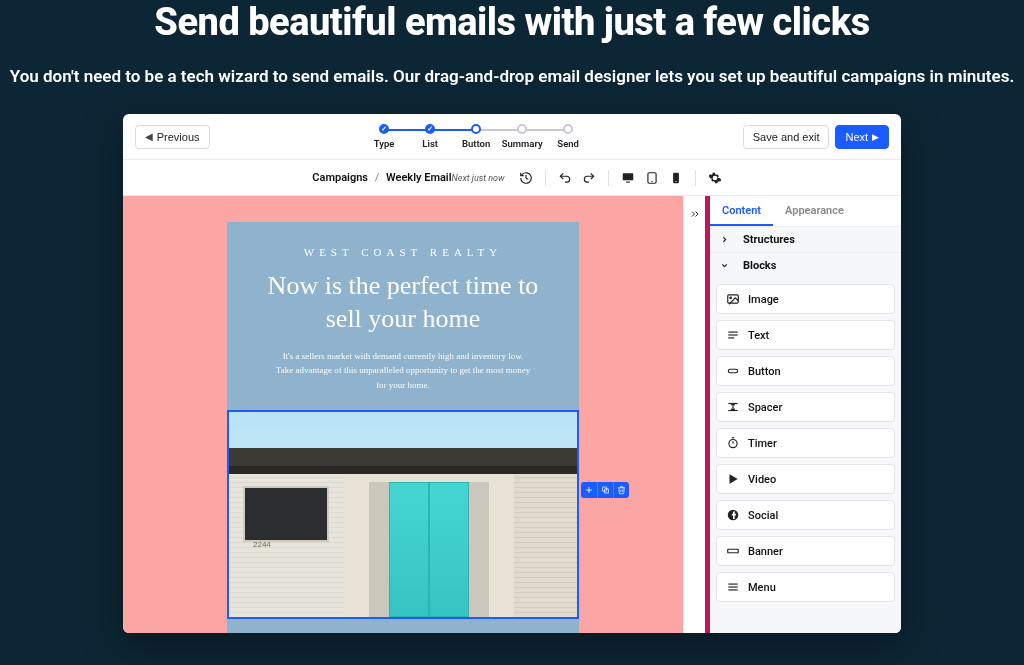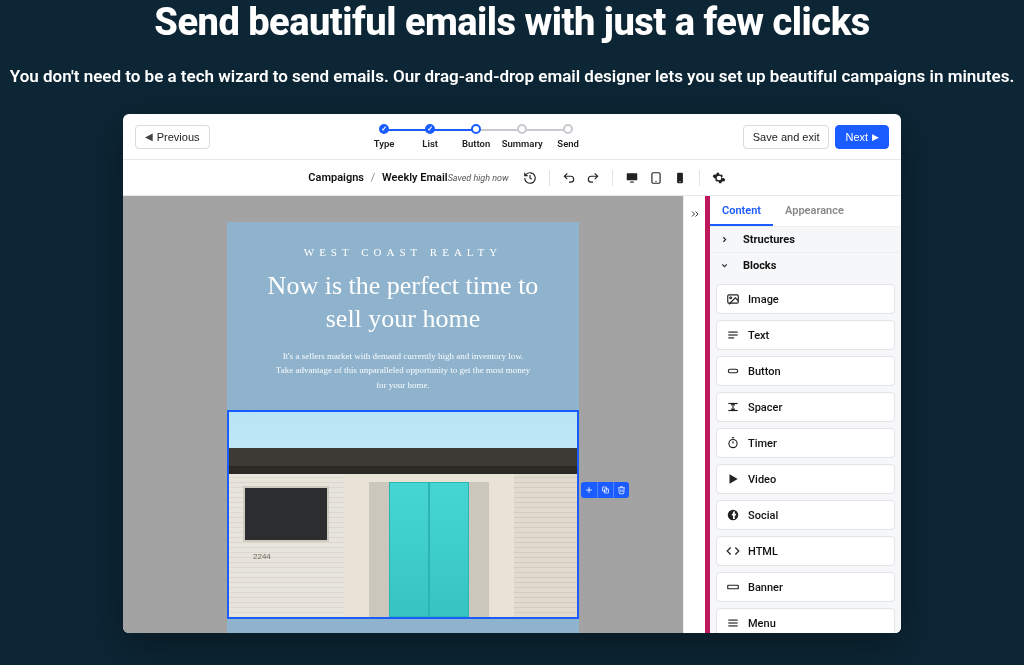--- a/index.html
+++ b/index.html
@@ -50,21 +50,21 @@
   .crumbbar { display:flex; align-items:center; justify-content:center; padding:8px 14px 8px 24px; border-bottom:1px solid #e8e8ee; height:36px;}
   .crumbs { font-size:11px; font-weight:600; }
   .crumbs .sep { color:#888; font-weight:400; margin:0 4px; }
   .tool-icons { display:flex; align-items:center; gap:10px; }
   .saved { font-size:9px; color:#555; font-style: italic; margin-right:4px; }
   .ticon { width:14px; height:14px; color:#222; cursor:pointer; display:flex; align-items:center; justify-content:center;}
   .ticon svg { width:14px; height:14px; }
   .divider { width:1px; height:16px; background:#e1e1e8; margin:0 2px; }
   
   .main { display:flex; height: calc(100% - 82px); }
-  .canvas-area { flex:1; background:#a3a3a3; overflow:hidden; display:flex; justify-content:center; padding-top:26px;}
+  .canvas-area { flex:1; background:#fca5a5; overflow:hidden; display:flex; justify-content:center; padding-top:26px;}
   .collapse-handle { width:22px; display:flex; align-items:flex-start; justify-content:center; padding-top:12px; border-left:1px solid #eee; cursor:pointer;}
   .sidebar { width:196px; border-left:5px solid #be185d; background:#fff; font-size:11px; display:flex; flex-direction:column;justify-content:space-between; }
   .tabs { display:flex; border-bottom:1px solid #eee; }
   .tabs .tab { flex:0; padding:8px 12px 7px; font-weight:600; color:#888; cursor:pointer;}
   .tabs .tab.active { color:#1a5cff; border-bottom:2px solid #1a5cff; }
   .accordion { border-bottom:1px solid #eee; }
   .acc-head { display:flex; align-items:center; gap:14px; padding:6px 10px; font-weight:700; font-size:11px; cursor:pointer; background:#f6f7f9; }
   .acc-head svg { width:9px; height:9px; }
   .blocks-list { background:#f6f7f9; padding:6px 6px 0 6px; display:flex; flex-direction:column; gap:6px; overflow:auto; flex:1;}
   .block-item { background:#fff; border:1px solid #e3e3ea; border-radius:4px; padding:7px 9px; display:flex; align-items:center; gap:8px; font-size:11px; font-weight:500; cursor:grab;}
@@ -78,21 +78,21 @@
   .img-block { border:2px solid #1a5cff; position:relative; }
   .house { width:100%; height:205px; background: linear-gradient(#b9e4f5,#c9eaf6 55%, #bfc2bb 55%); position:relative; overflow:hidden;}
   .roof { position:absolute; top:36px; left:0; right:0; height:18px; background:#3b3a35;}
   .roof2 { position:absolute; top:54px; left:0; right:0; height:8px; background:#2a2925;}
   .wall-left { position:absolute; top:62px; left:0; width:115px; bottom:0; background:repeating-linear-gradient(0deg,#e7e4dc 0 4px,#dcd8cf 4px 5px),repeating-linear-gradient(90deg,transparent 0 18px,#d4d0c6 18px 19px);}
   .wall-right { position:absolute; top:62px; left:285px; right:0; bottom:0; background:repeating-linear-gradient(0deg,#e1dbcf 0 4px,#d2ccbf 4px 5px);}
   .window-left { position:absolute; top:74px; left:14px; width:86px; height:56px; background:#2b2d2e; border:2px solid #cfcabf;}
   .door-wall { position:absolute; top:62px; left:115px; width:170px; bottom:0; background:#e9e3d6;}
   .door { position:absolute; top:70px; left:160px; width:80px; bottom:0; background:#3fd1cf; display:flex;}
   .door::before, .door::after { content:""; flex:1; border:1px solid #2ab5b3; background:linear-gradient(#45d6d4,#36c4c2);}
-  .num { position:absolute; top:140px; left:24px; font-size:8px; color:#6d685c; font-family:Arial;}
+  .num { position:absolute; top:128px; left:24px; font-size:8px; color:#6d685c; font-family:Arial;}
   .side-glass { position:absolute; top:70px; left:140px; width:20px; bottom:0; background:rgba(40,40,40,.15);}
   .side-glass.r { left:240px;}
   .wood-ceil { position:absolute; top:54px; left:0; right:0; height:10px; background:repeating-linear-gradient(90deg,#826a4a 0 12px,#6f5a3e 12px 13px);}
   
   .float-actions { position:absolute; right:-52px; top:70px; background:#1a5cff; color:#fff; display:flex; gap:0; border-radius:3px; overflow:hidden;}
   .float-actions .fa { width:16px; height:16px; padding:3px; cursor:pointer; display:flex; align-items:center; justify-content:center;}
   .float-actions .fa svg { width:12px; height:12px;}
   .float-actions .fa + .fa { border-left:1px solid rgba(255,255,255,.25);}
   .chev { font-size:10px; color:#444;}
 </style>
@@ -151,21 +151,21 @@
       </div>
     </div>
 
     <div class="crumbbar">
       <div class="crumbs">
         <span>Campaigns</span>
         <span class="sep">/</span>
         <span>Weekly Email</span>
       </div>
       <div class="tool-icons">
-        <span class="saved">Saved high now</span>
+        <span class="saved">Next just now</span>
         <span class="ticon">
             <svg viewBox="0 0 24 24" fill="none" stroke="currentColor" stroke-width="2">
               <path d="M3 12a9 9 0 1 0 3-6.7L3 8"></path>
               <polyline points="3 3 3 8 8 8"></polyline>
               <polyline points="12 7 12 12 15 14"></polyline>
             </svg>
           </span>
         <span class="divider"></span>
         <span class="ticon">
             <svg viewBox="0 0 24 24" fill="none" stroke="currentColor" stroke-width="2">
@@ -330,27 +330,20 @@
           </div>
           <div class="block-item">
             <svg viewBox="0 0 24 24" fill="#222">
                 <circle cx="12" cy="12" r="9"></circle>
                 <path d="M13 8h2V5.5c-1 0-3 0-3 2.5v2H10v3h2v6h3v-6h2l.5-3H15v-1c0-1 0-1 1-1z" fill="#fff"></path>
               </svg>
             <span>Social</span>
           </div>
           <div class="block-item">
             <svg viewBox="0 0 24 24" fill="none" stroke="#222" stroke-width="2">
-                <polyline points="8 6 2 12 8 18"></polyline>
-                <polyline points="16 6 22 12 16 18"></polyline>
-              </svg>
-            <span>HTML</span>
-          </div>
-          <div class="block-item">
-            <svg viewBox="0 0 24 24" fill="none" stroke="#222" stroke-width="2">
                 <rect x="3" y="9" width="18" height="6" rx="1"></rect>
               </svg>
             <span>Banner</span>
           </div>
           <div class="block-item">
             <svg viewBox="0 0 24 24" fill="none" stroke="#222" stroke-width="2">
                 <line x1="4" y1="7" x2="20" y2="7"></line>
                 <line x1="4" y1="12" x2="20" y2="12"></line>
                 <line x1="4" y1="17" x2="20" y2="17"></line>
               </svg>

